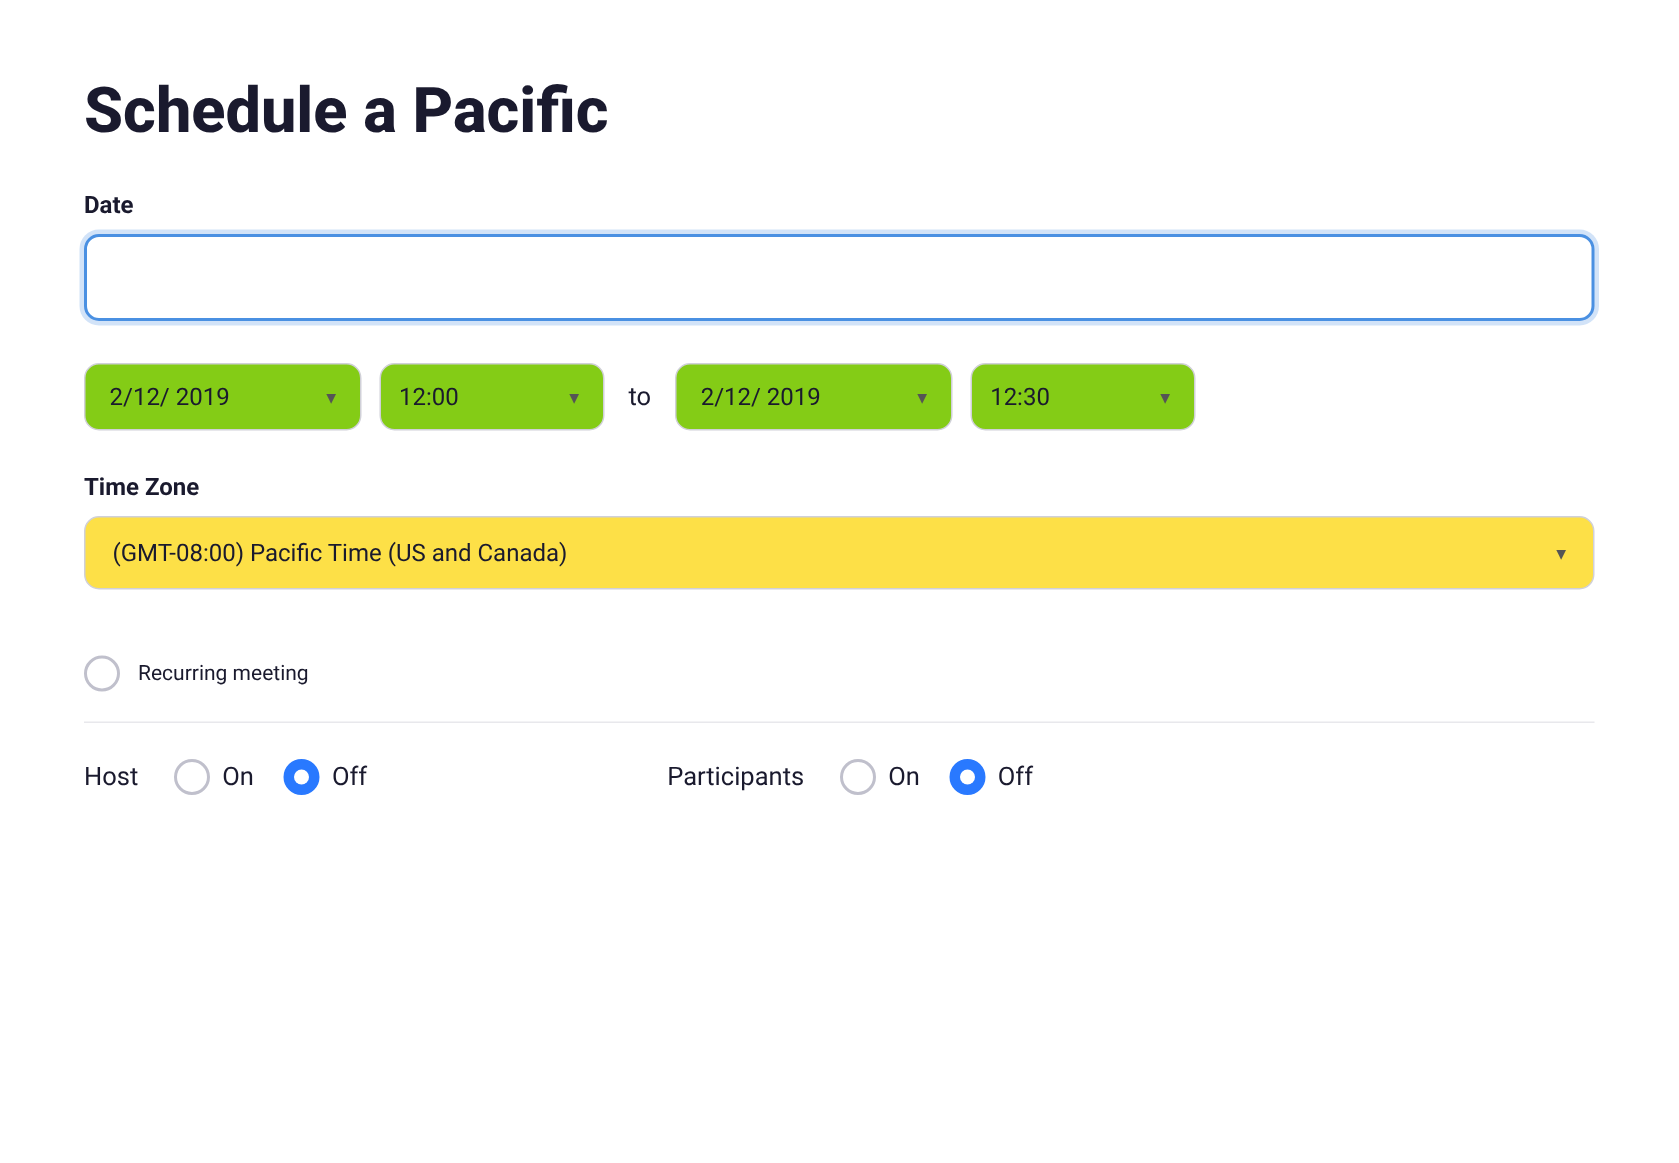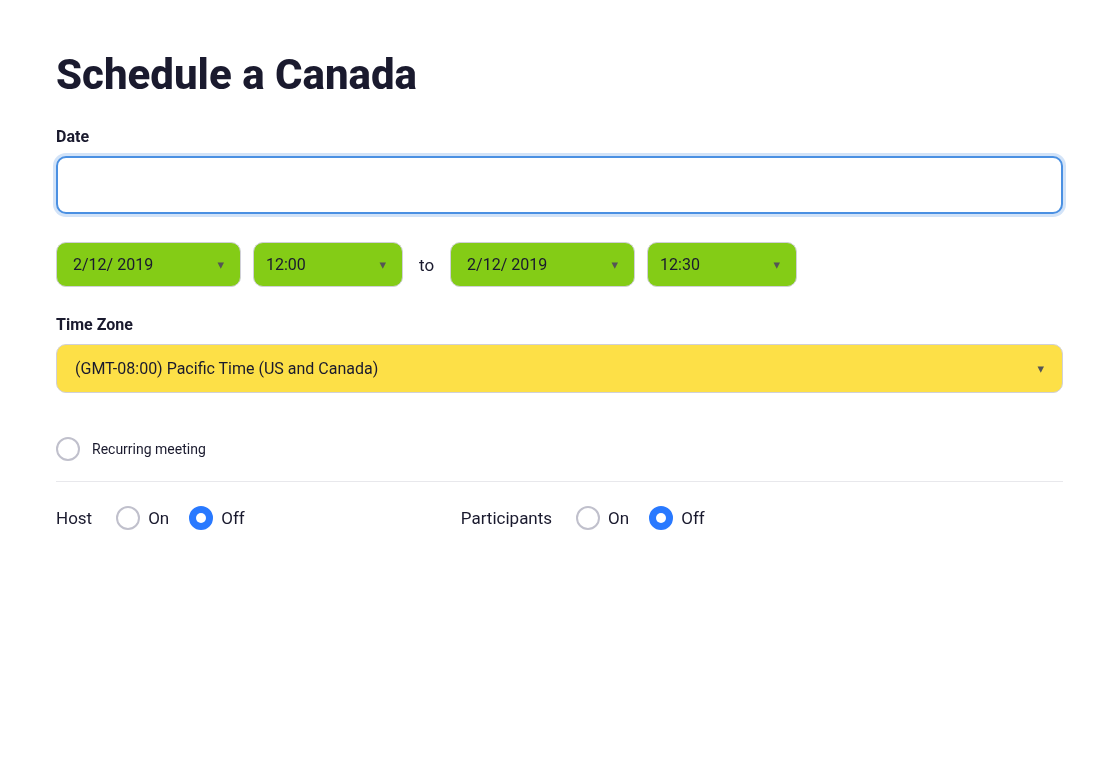--- a/index.html
+++ b/index.html
@@ -141,21 +141,21 @@
     .video-title {
       font-size: 18px;
       font-weight: 700;
       color: #1a1a2e;
       margin-bottom: 16px;
     }
 
     .video-row {
       display: flex;
       align-items: center;
-      gap: 16px;
+      gap: 0;
     }
 
     .video-group {
       display: flex;
       align-items: center;
       gap: 10px;
     }
 
     .video-group-label {
       font-size: 17px;
@@ -212,21 +212,21 @@
     .radio-btn.inactive {
       border-color: #c0c0cc;
       background: #fff;
     }
   </style>
 </head>
 <body>
 
 
 
-<h1 class="page-title">Schedule a Canada</h1>
+<h1 class="page-title">Schedule a Pacific</h1>
 
 <div class="field-label">Date</div>
 <input class="topic-input" type="text" value="" style="">
 
 <div class="date-section">
   <div class="date-row">
     <div class="date-select">
       <span>2/12/ 2019</span>
       <span class="chevron">▾</span>
     </div>

